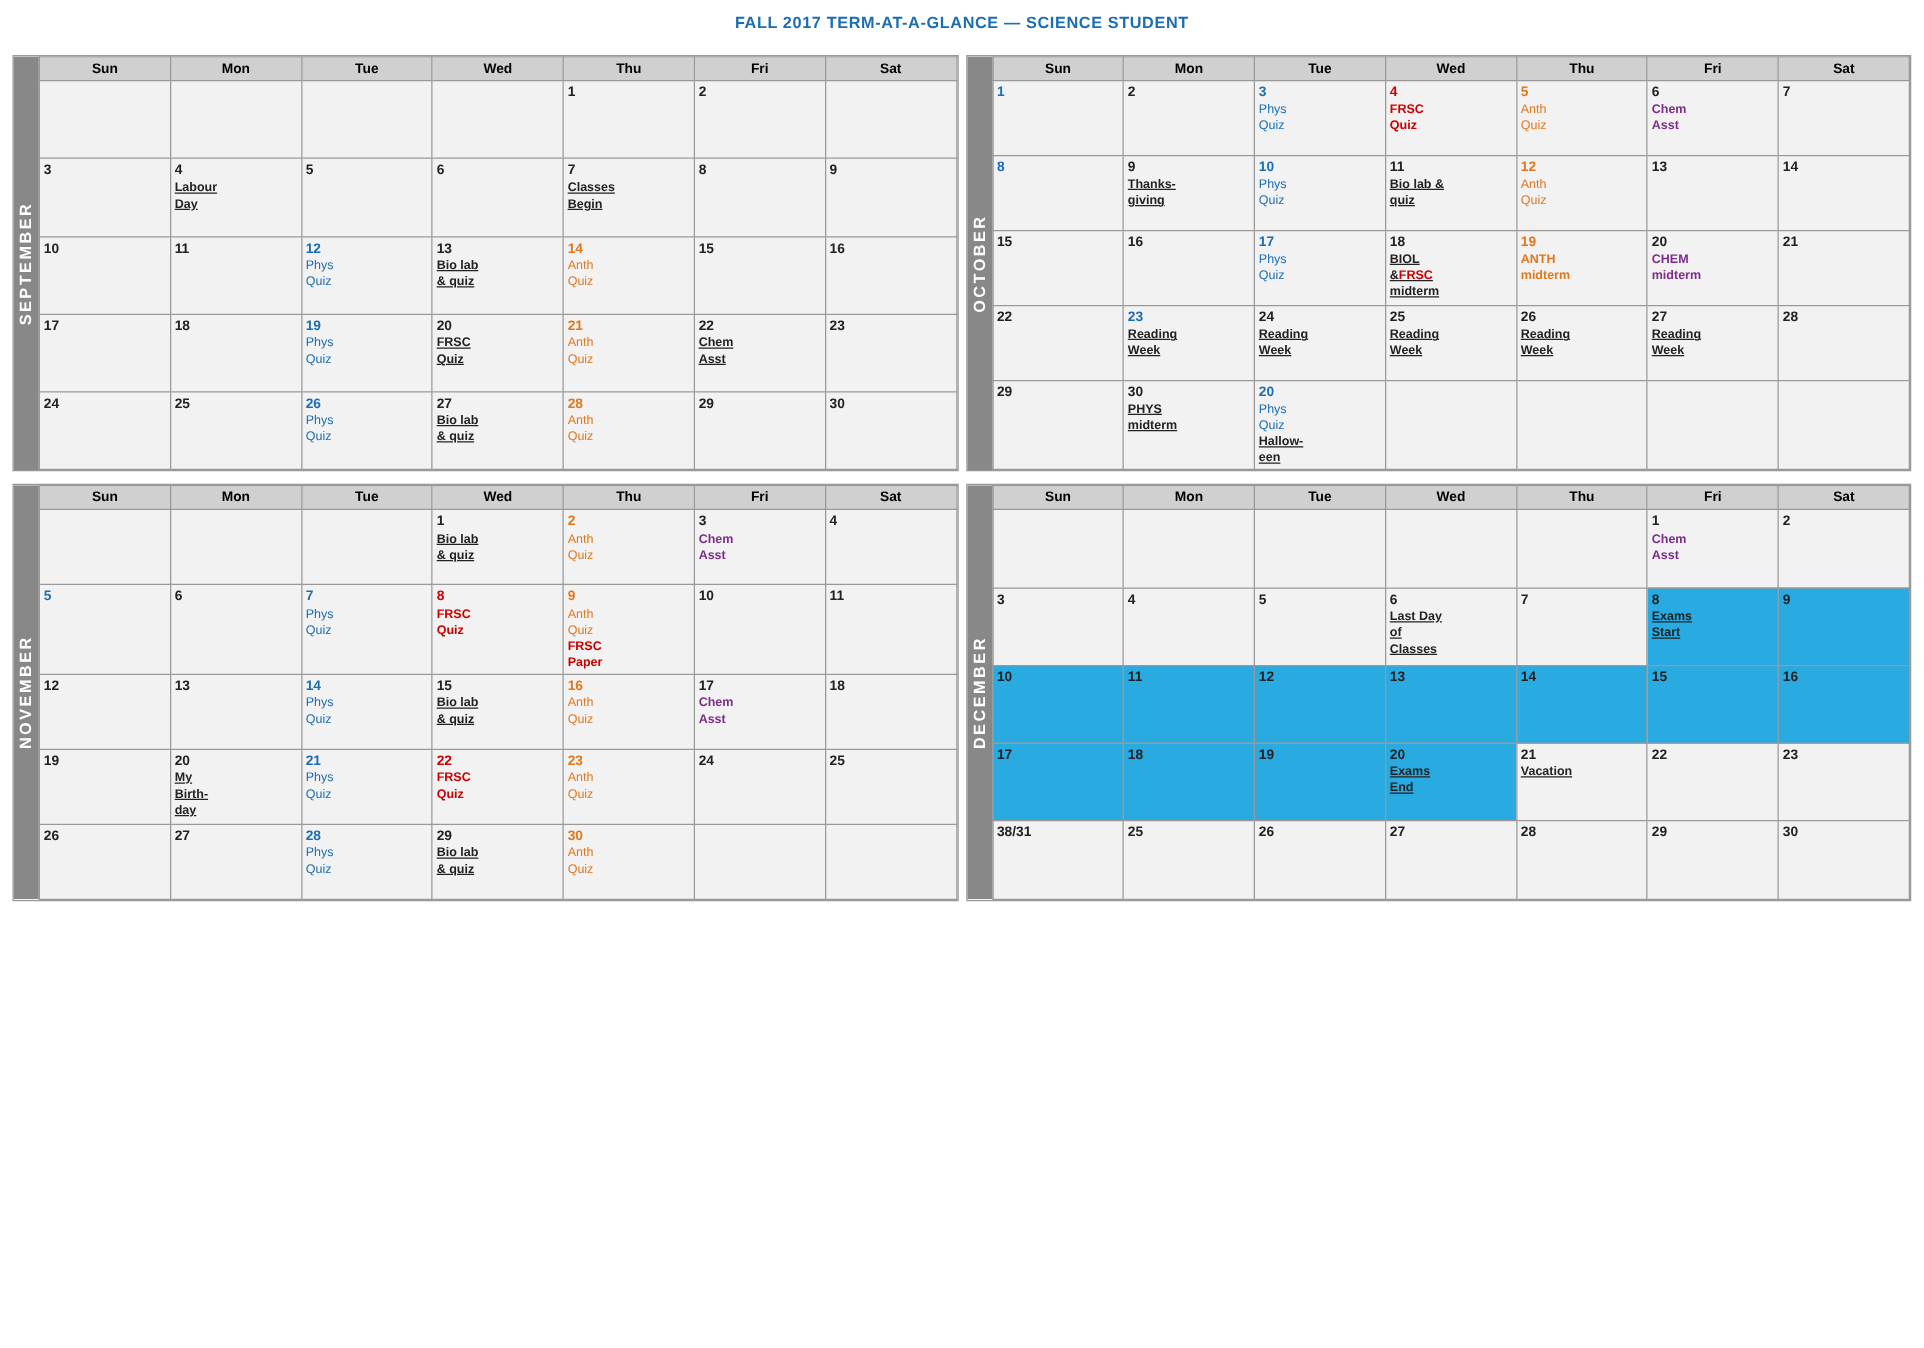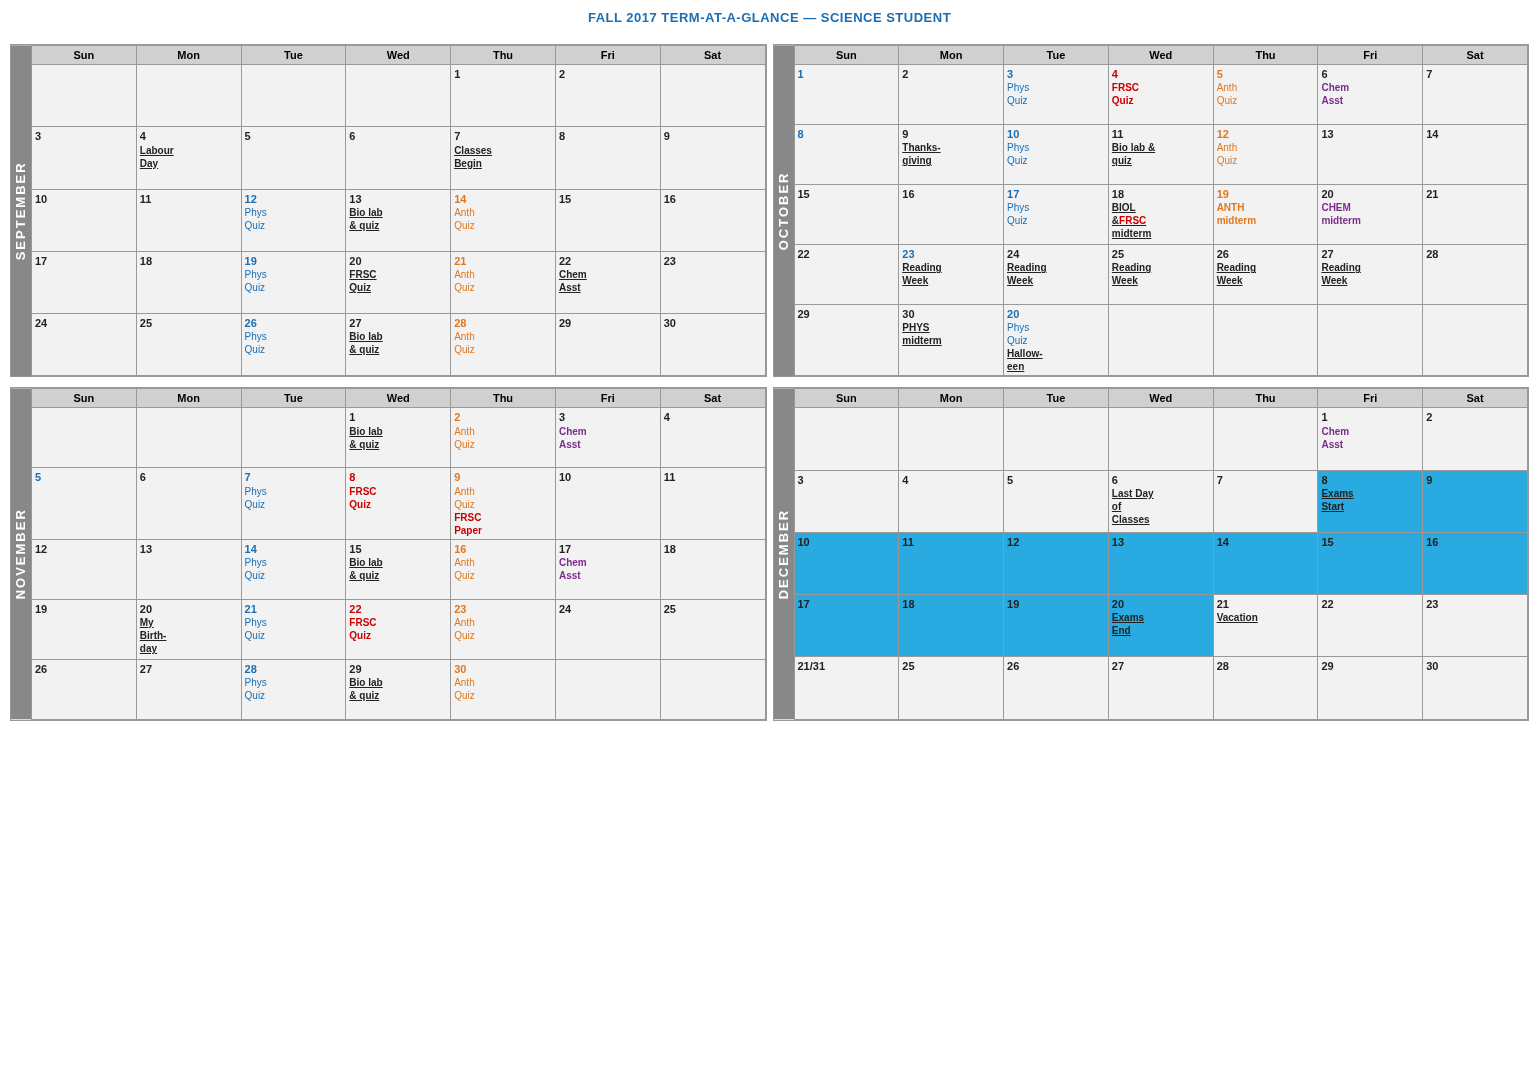--- a/index.html
+++ b/index.html
@@ -344,21 +344,21 @@
             <tr>
               <td class="blue-bg"><span class="day-num black">17</span></td>
               <td class="blue-bg"><span class="day-num black">18</span></td>
               <td class="blue-bg"><span class="day-num black">19</span></td>
               <td class="blue-bg"><span class="day-num black">20</span><br><span class="event-black event-bold">Exams<br>End</span></td>
               <td><span class="day-num black">21</span><br><span class="event-black">Vacation</span></td>
               <td><span class="day-num black">22</span></td>
               <td><span class="day-num black">23</span></td>
             </tr>
             <tr>
-              <td><span class="day-num black">21/31</span></td>
+              <td><span class="day-num black">38/31</span></td>
               <td><span class="day-num black">25</span></td>
               <td><span class="day-num black">26</span></td>
               <td><span class="day-num black">27</span></td>
               <td><span class="day-num black">28</span></td>
               <td><span class="day-num black">29</span></td>
               <td><span class="day-num black">30</span></td>
             </tr>
           </tbody>
         </table>
       </div>

